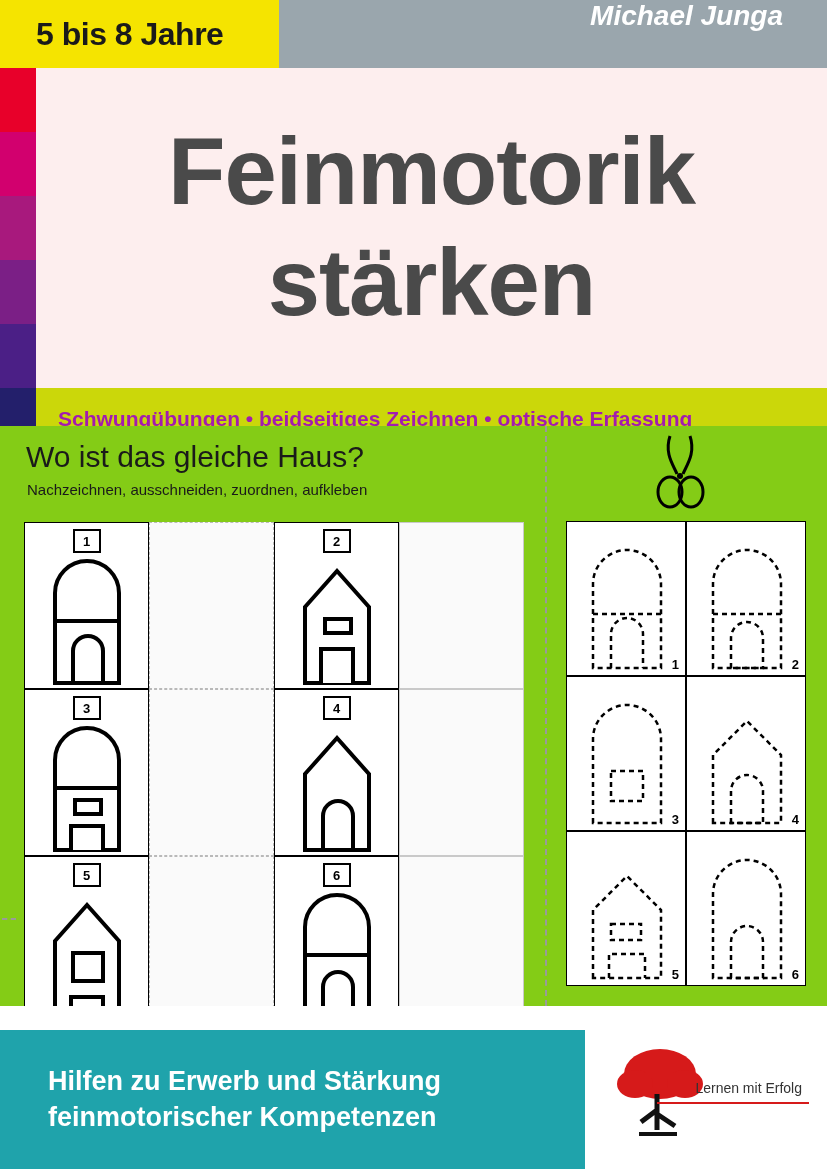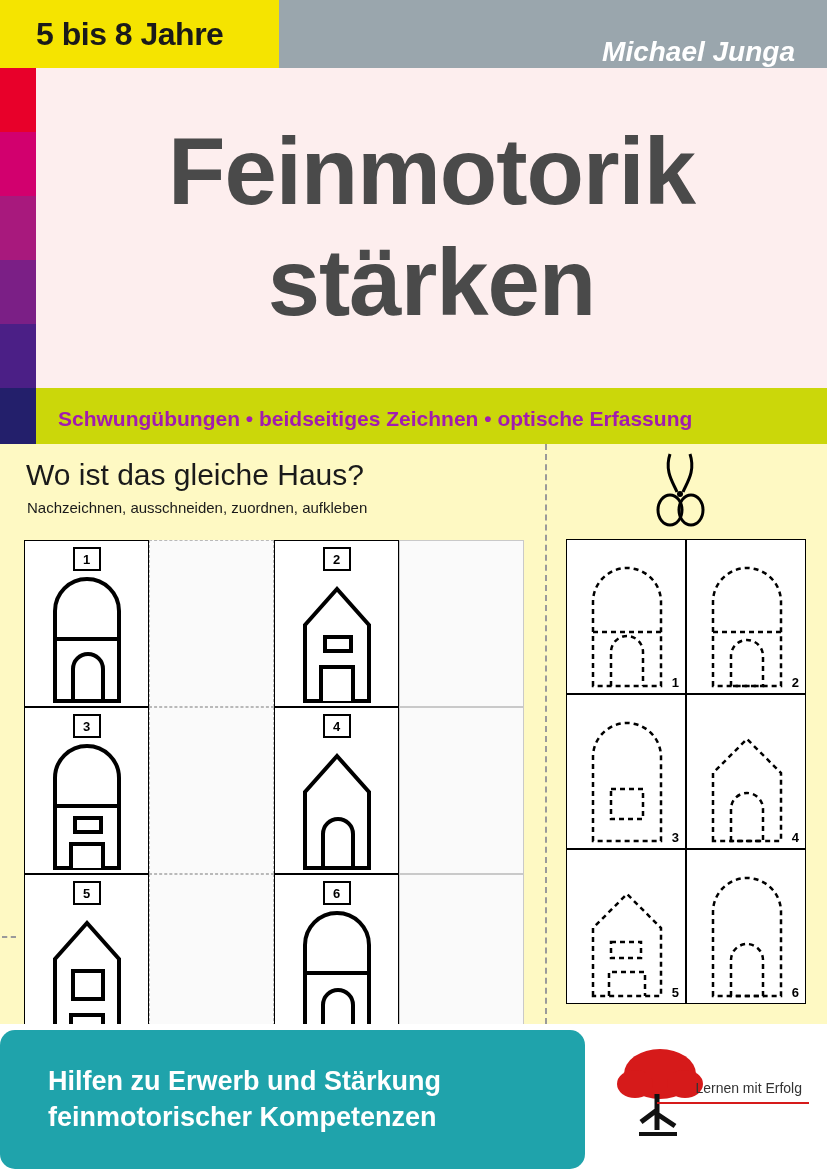--- a/index.html
+++ b/index.html
@@ -41,23 +41,23 @@
     font-size: 32px;
     font-weight: bold;
     color: #1a1a1a;
     letter-spacing: -0.5px;
   }
   .author-bar {
     flex: 1;
     height: 68px;
     background: #9aa6ad;
     display: flex;
-    align-items: flex-end;
+    align-items: flex-start;
     justify-content: flex-end;
-    padding-right: 32px;
+    padding-right: 44px;
     box-sizing: border-box;
   }
   .author-bar span {
     font-size: 28px;
     font-style: italic;
     font-weight: bold;
     color: #ffffff;
   }
 
   
@@ -109,23 +109,23 @@
   }
   .subtitle span {
     font-size: 21px;
     font-weight: bold;
     color: #a21caf;
   }
 
   
   .worksheet {
     position: absolute;
-    left: 0; top: 444px;
+    left: 0; top: 426px;
     width: 827px; height: 580px;
-    background: #fef9c3;
+    background: #84cc16;
     overflow: hidden;
   }
   .ws-title {
     position: absolute;
     left: 26px; top: 14px;
     font-size: 30px;
     color: #1a1a1a;
   }
   .ws-sub {
     position: absolute;
@@ -223,21 +223,20 @@
   }
   .band-text {
     width: 585px;
     height: 139px;
     background: #1fa3ab;
     display: flex;
     flex-direction: column;
     justify-content: center;
     padding-left: 48px;
     box-sizing: border-box;
-    border-radius: 15px;
   }
   .band-text span {
     font-size: 27px;
     font-weight: bold;
     color: #ffffff;
     line-height: 1.32;
   }
   .band-logo {
     flex: 1;
     height: 139px;

